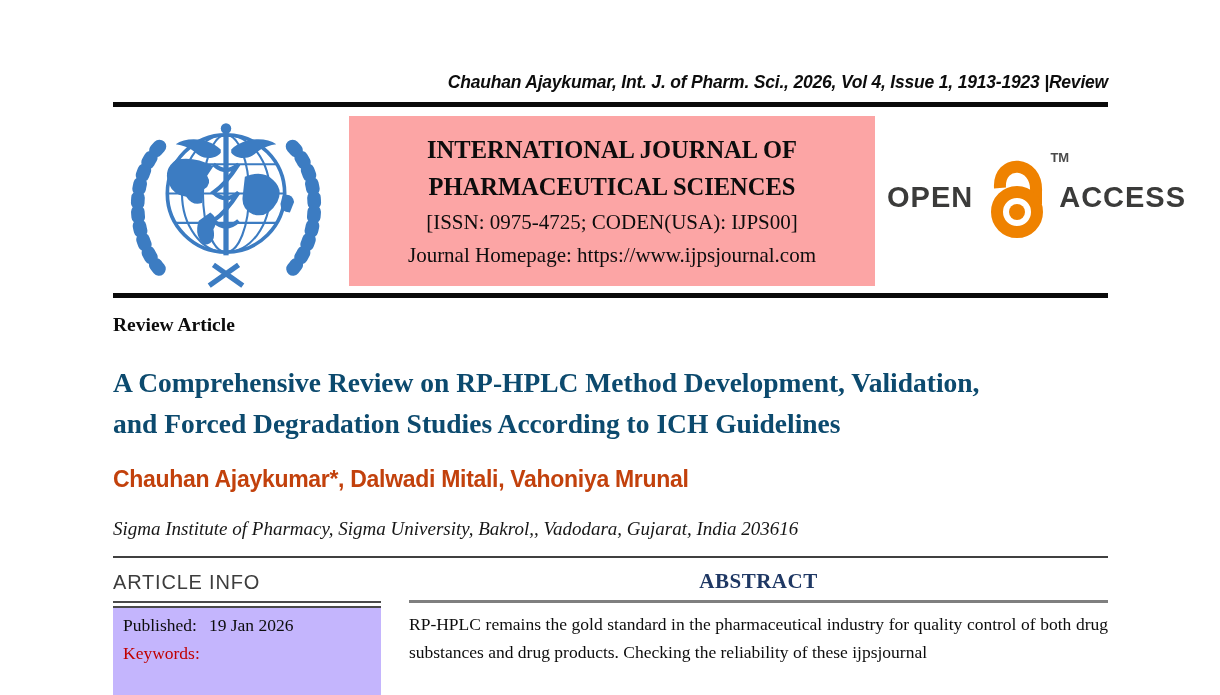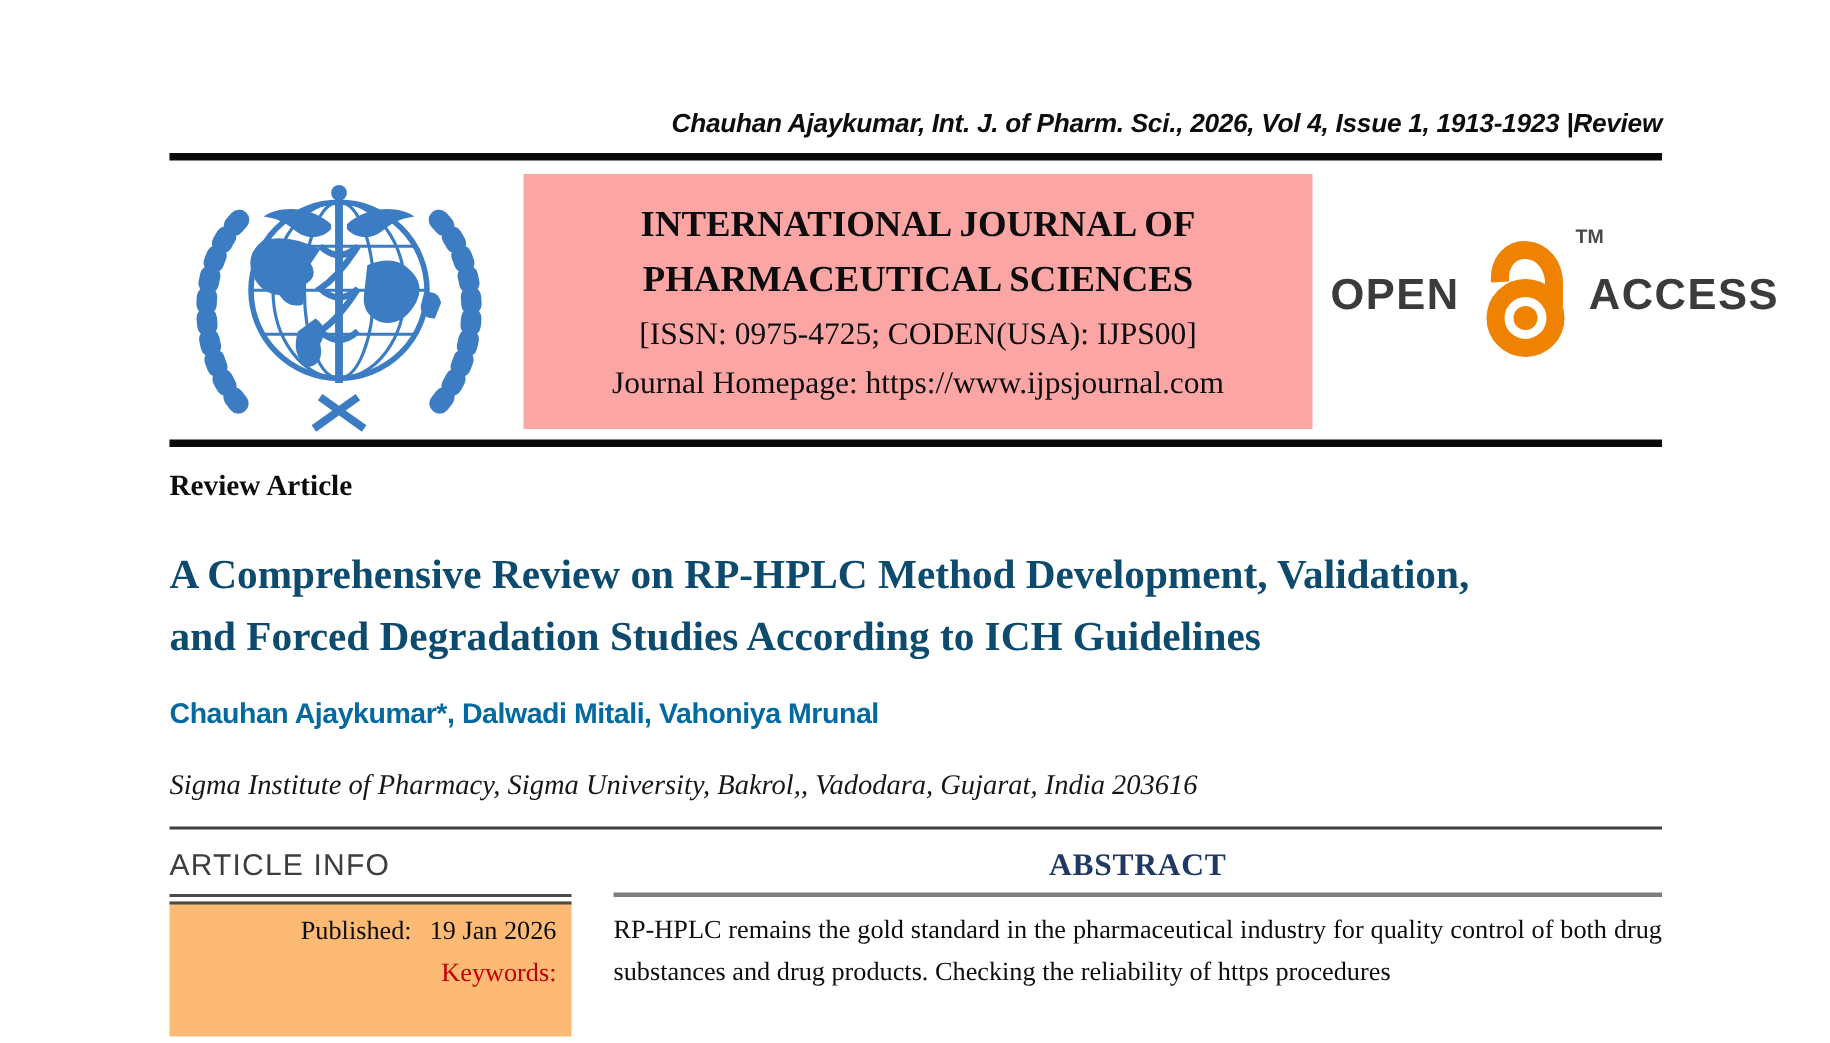--- a/index.html
+++ b/index.html
@@ -60,43 +60,43 @@
   
   .article-type { margin-top: 16px; font-weight: bold; font-size: 19.5px; color: #0d0d0d; }
   .article-title {
     margin-top: 26px; max-width: 885px;
     font-weight: bold; font-size: 27.5px; line-height: 1.5;
     color: #0c4a6e;
   }
   .authors {
     margin-top: 21px;
     font-family: "Liberation Sans", sans-serif;
-    font-weight: bold; font-size: 19px; color: #0369a1;
+    font-weight: bold; font-size: 23px; color: #c2410c;
     letter-spacing: -0.3px;
   }
   .affiliation { margin-top: 25px; font-style: italic; font-size: 19px; color: #161616; }
 
   
   .columns { display: flex; }
   .col-left { width: 268px; flex: none; }
   .article-info-head {
     margin-top: 13px;
     font-family: "Liberation Sans", sans-serif;
     font-weight: 300; font-size: 20px; color: #3d3d3d;
     letter-spacing: 0.8px;
     padding-bottom: 7px;
     border-bottom: 2px solid #4a4a4a;
   }
   .info-box {
     margin-top: 3px;
-    background: #fdba74;
+    background: #c4b5fd;
     border-top: 2px solid #4a4a4a;
     padding: 7px 10px 10px 10px;
     height: 90px;
-    font-size: 17.5px; color: #0d0d0d; text-align: right;
+    font-size: 17.5px; color: #0d0d0d;
   }
   .pub-value { margin-left: 12px; }
   .keywords-label { display: block; margin-top: 7px; color: #c00000; }
 
   .col-right { flex: 1; margin-left: 28px; }
   .abstract-head {
     margin-top: 11px;
     font-weight: bold; font-size: 21px; color: #1f3864;
     letter-spacing: 0.5px;
     padding-bottom: 6px;
@@ -197,18 +197,18 @@
         <div class="info-box">
           <div>
             <span>Published:</span><span class="pub-value">19 Jan 2026</span>
           </div>
           <span class="keywords-label">Keywords:</span>
         </div>
       </div>
 
       <div class="col-right">
         <div class="abstract-head">ABSTRACT</div>
-        <p class="abstract-text">RP-HPLC remains the gold standard in the pharmaceutical industry for quality control of both drug substances and drug products. Checking the reliability of https procedures</p>
+        <p class="abstract-text">RP-HPLC remains the gold standard in the pharmaceutical industry for quality control of both drug substances and drug products. Checking the reliability of these ijpsjournal</p>
       </div>
     </div>
 
   </div>
 </div>
 
 </body></html>

